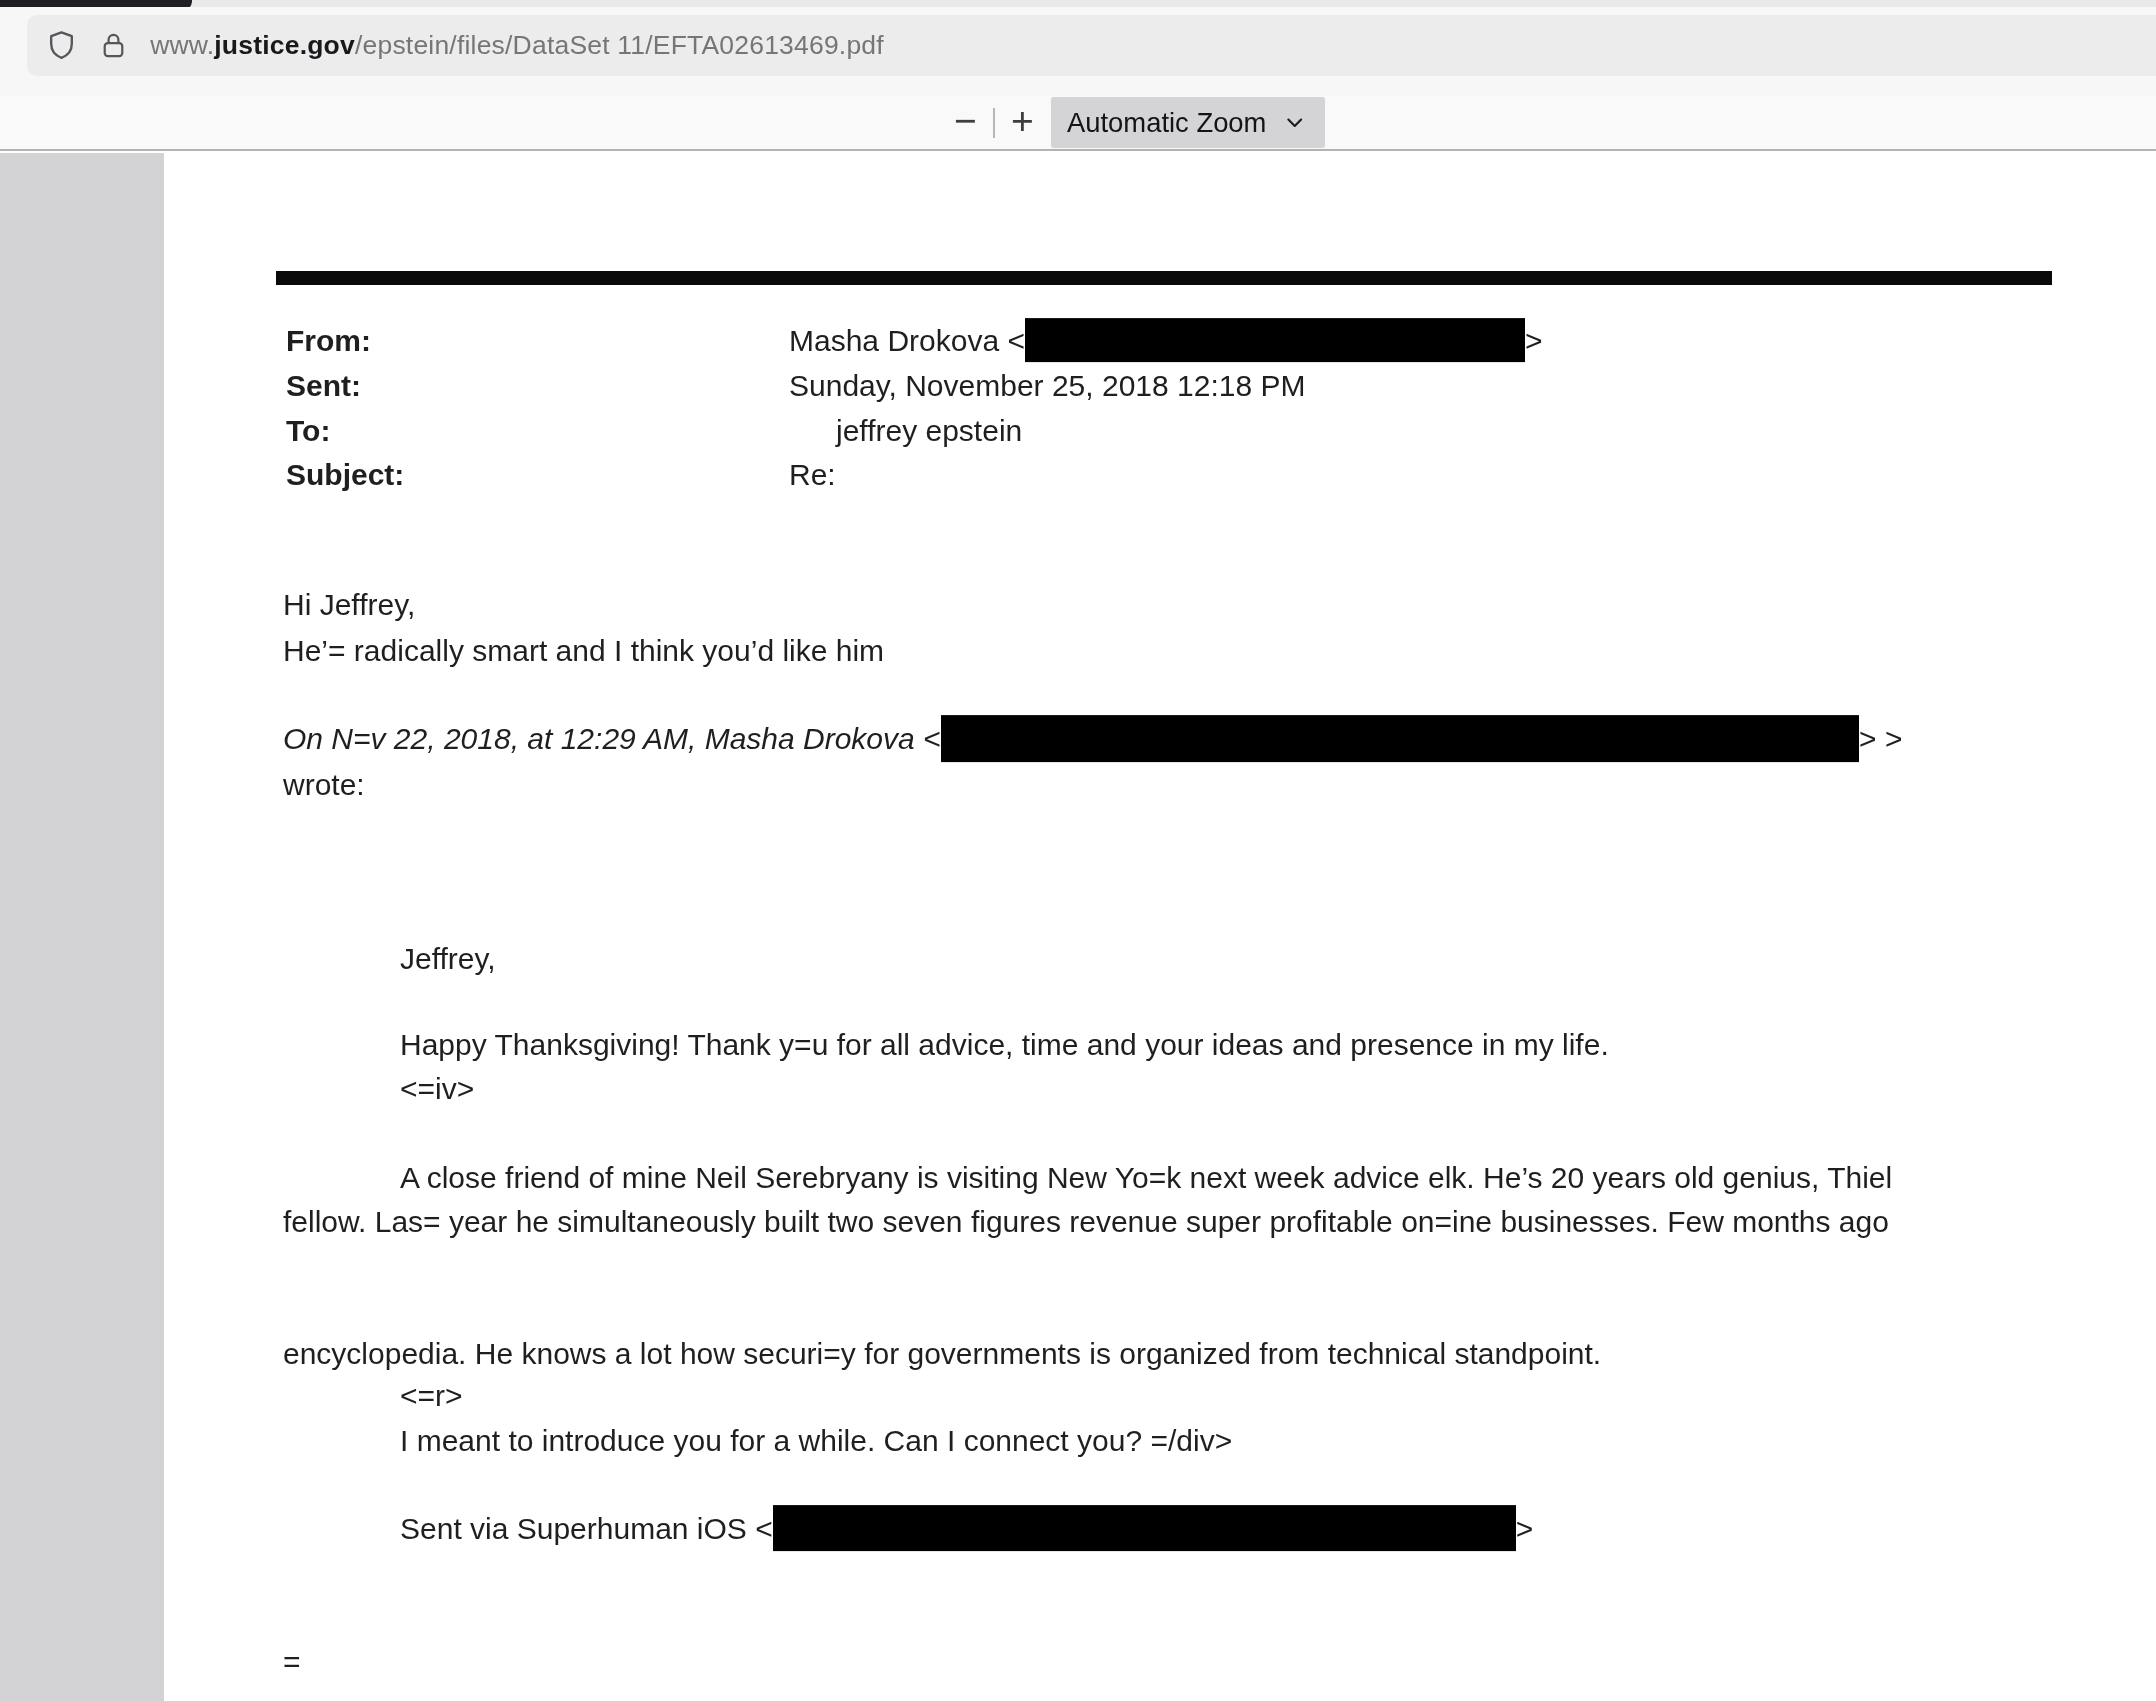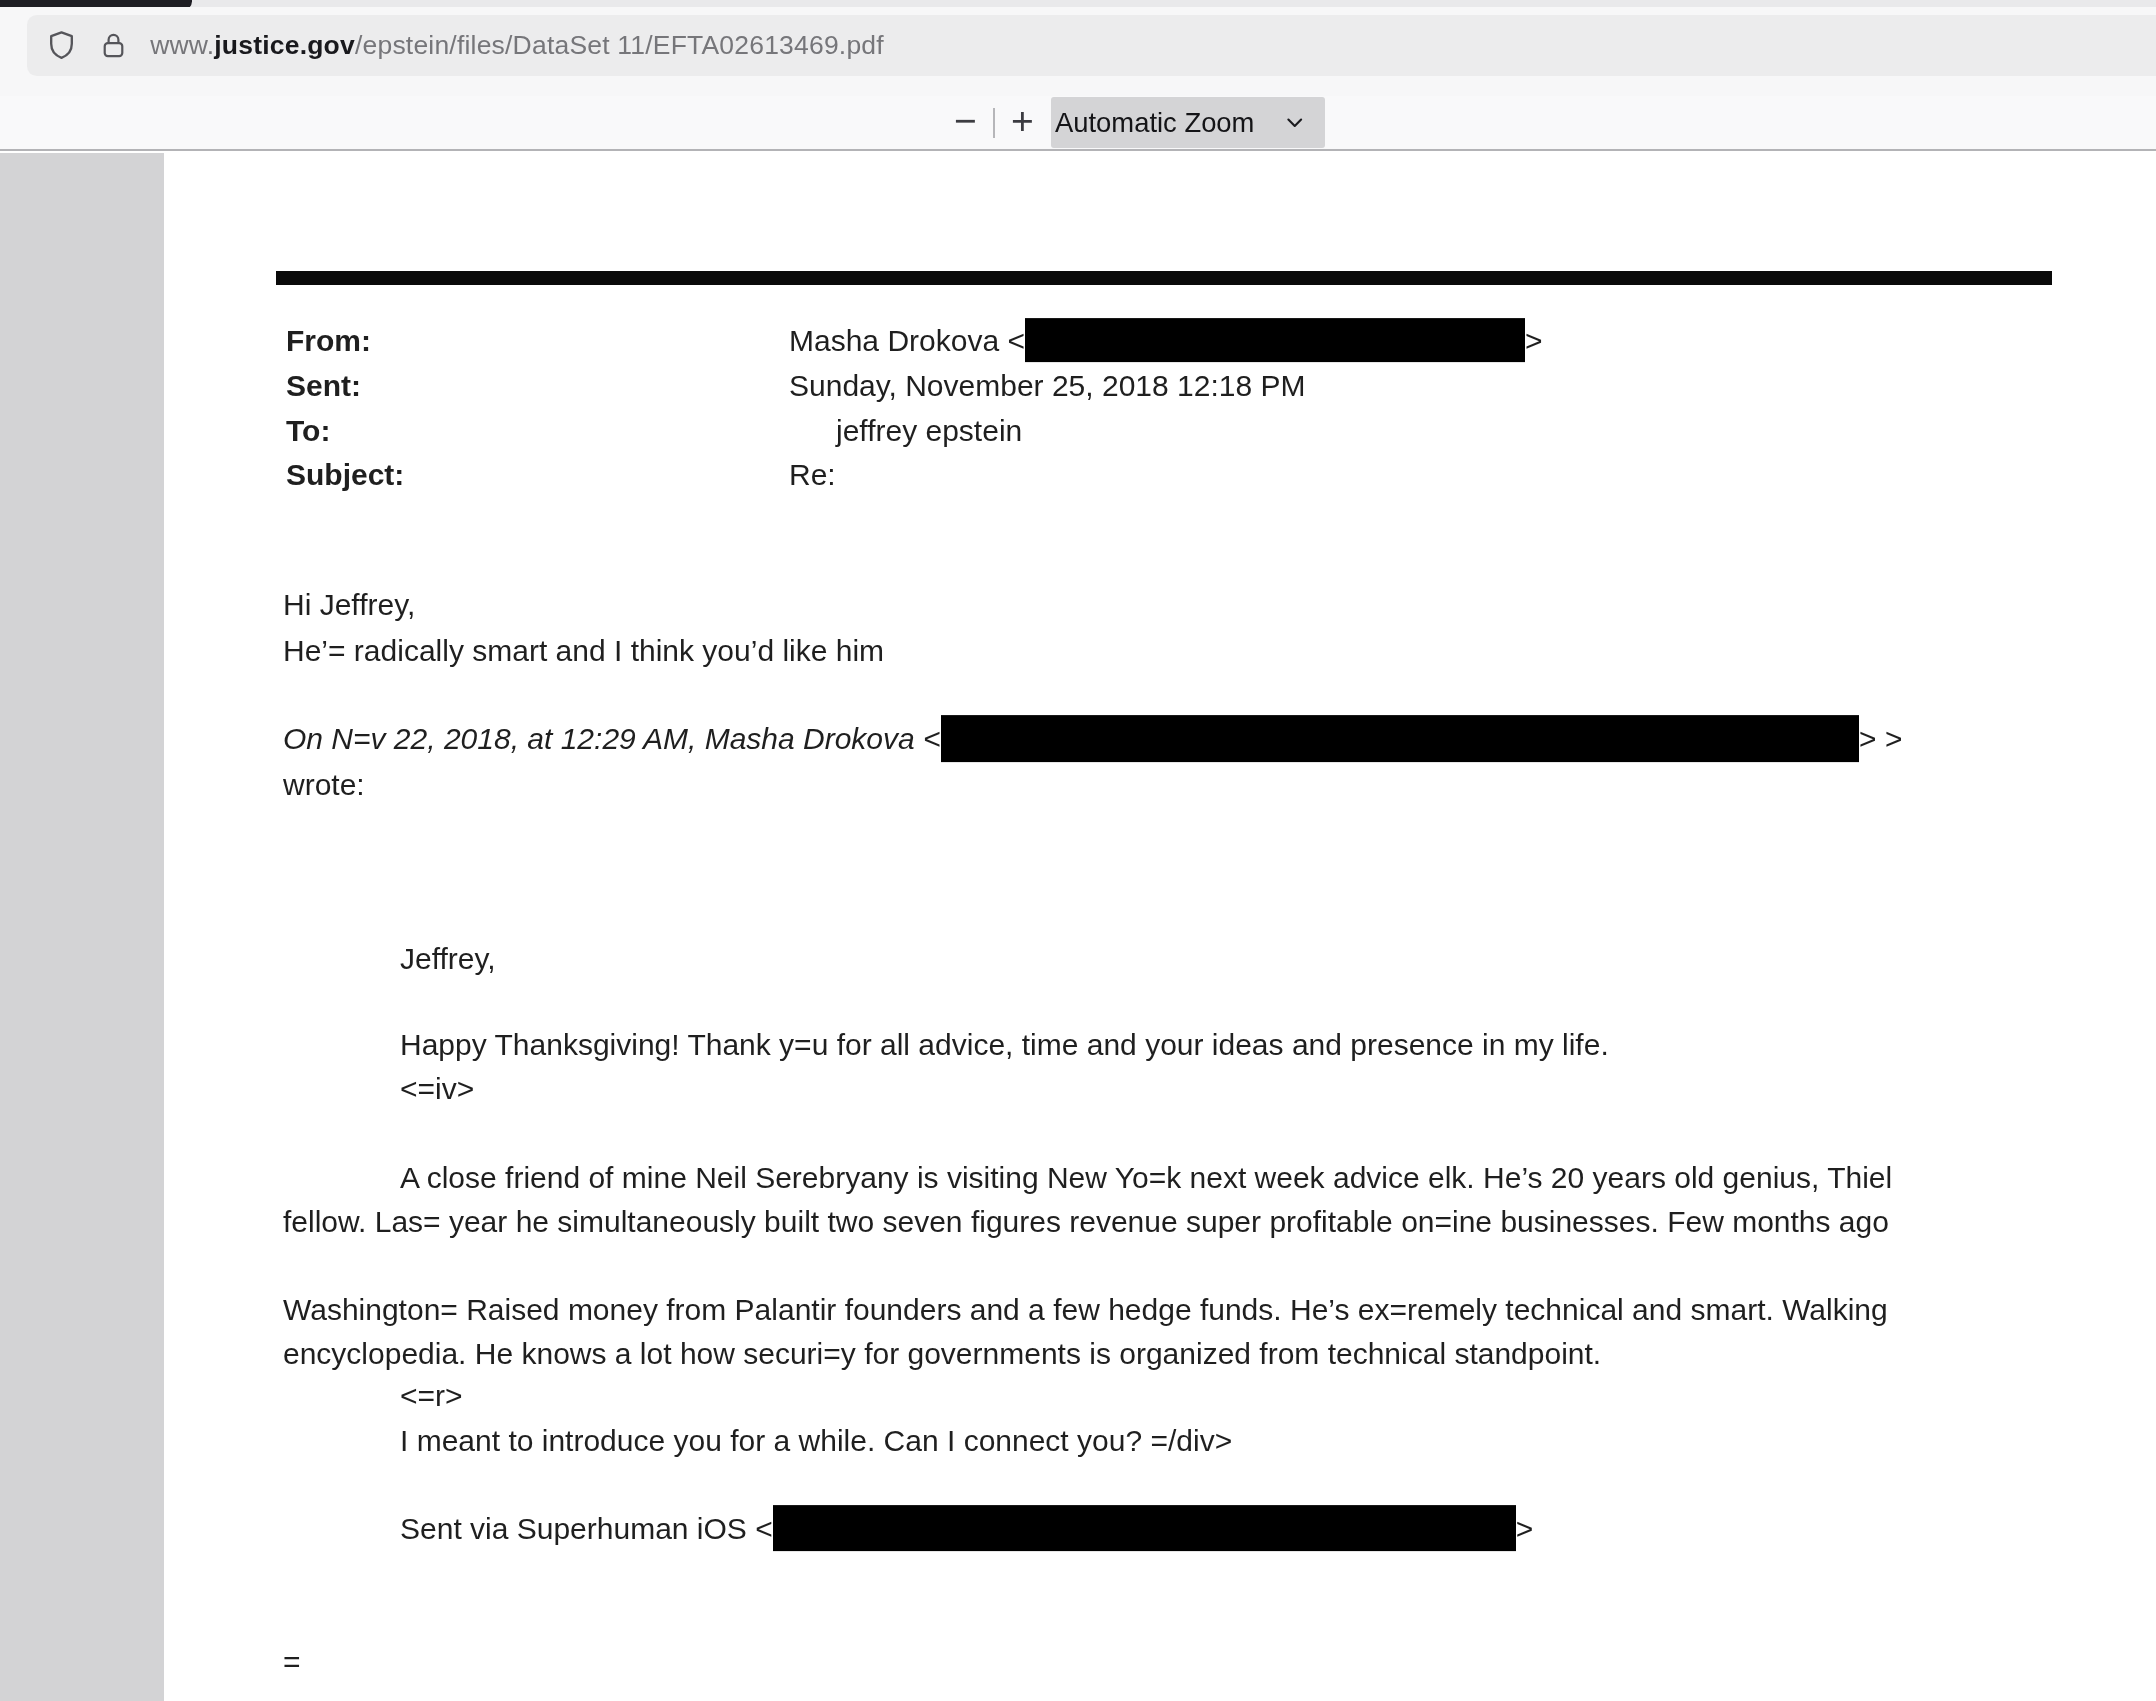--- a/index.html
+++ b/index.html
@@ -57,21 +57,21 @@
   .zoom-in  { left: 1000px; }
   .zoom-sep {
     position: absolute; left: 993px; top: 11.8px; width: 2px; height: 30px;
     background: #b6b6b9;
   }
   .zoom-select {
     position: absolute; left: 1051px; top: 1px; width: 274px; height: 51px;
     background: var(--zoom-select-bg);
     border: none; border-radius: 2.9px; cursor: pointer;
     display: flex; align-items: center;
-    padding-left: 4px;
+    padding-left: 16px;
     font-size: 27.4px; color: #141417;
     font-family: "Liberation Sans", sans-serif;
   }
   .zoom-select .chev { position: absolute; right: 17.6px; top: 12.7px; }
   
   .viewer {
     position: absolute; left: 0; top: 153px; width: 2156px; height: 1549px;
     background: var(--viewer-bg);
   }
   .pdf-page {
@@ -144,21 +144,20 @@
       <div class="pdf-line" style="left: 625px; top: 300px;"><span>Re:</span></div>
       <div class="pdf-line" style="left: 119px; top: 430px;"><span>Hi Jeffrey,</span></div>
       <div class="pdf-line" style="left: 119px; top: 476px;"><span>He’= radically smart and I think you’d like him</span></div>
       <div class="pdf-line" style="left: 119px; top: 564px; font-style: italic;"><span>On N=v 22, 2018, at 12:29 AM, Masha Drokova &lt;</span><span class="redaction" style="width: 918px; height: 47px;"></span><span>&gt; &gt;</span></div>
       <div class="pdf-line" style="left: 119px; top: 610px;"><span>wrote:</span></div>
       <div class="pdf-line" style="left: 236px; top: 784px;"><span>Jeffrey,</span></div>
       <div class="pdf-line" style="left: 236px; top: 870px;"><span>Happy Thanksgiving! Thank y=u for all advice, time and your ideas and presence in my life.</span></div>
       <div class="pdf-line" style="left: 236px; top: 914px;"><span>&lt;=iv&gt;</span></div>
       <div class="pdf-line" style="left: 236px; top: 1003px;"><span>A close friend of mine Neil Serebryany is visiting New Yo=k next week advice elk. He’s 20 years old genius, Thiel</span></div>
       <div class="pdf-line" style="left: 119px; top: 1047px;"><span>fellow. Las= year he simultaneously built two seven figures revenue super profitable on=ine businesses. Few months ago</span></div>
-      <div class="pdf-line" style="left: 119px; top: 1135px;"><span>Washington= Raised money from Palantir founders and a few hedge funds. He’s ex=remely technical and smart. Walking</span></div>
       <div class="pdf-line" style="left: 119px; top: 1179px;"><span>encyclopedia. He knows a lot how securi=y for governments is organized from technical standpoint.</span></div>
       <div class="pdf-line" style="left: 236px; top: 1221px;"><span>&lt;=r&gt;</span></div>
       <div class="pdf-line" style="left: 236px; top: 1354px;"><span>Sent via Superhuman iOS &lt;</span><span class="redaction" style="width: 743px; height: 46px;"></span><span>&gt;</span></div>
       <div class="pdf-line" style="left: 236px; top: 1266px;"><span>I meant to introduce you for a while. Can I connect you? =/div&gt;</span></div>
       <div class="pdf-line" style="left: 119px; top: 1487px;"><span>=</span></div>
     </div>
 </div>
 
 
 </body></html>

